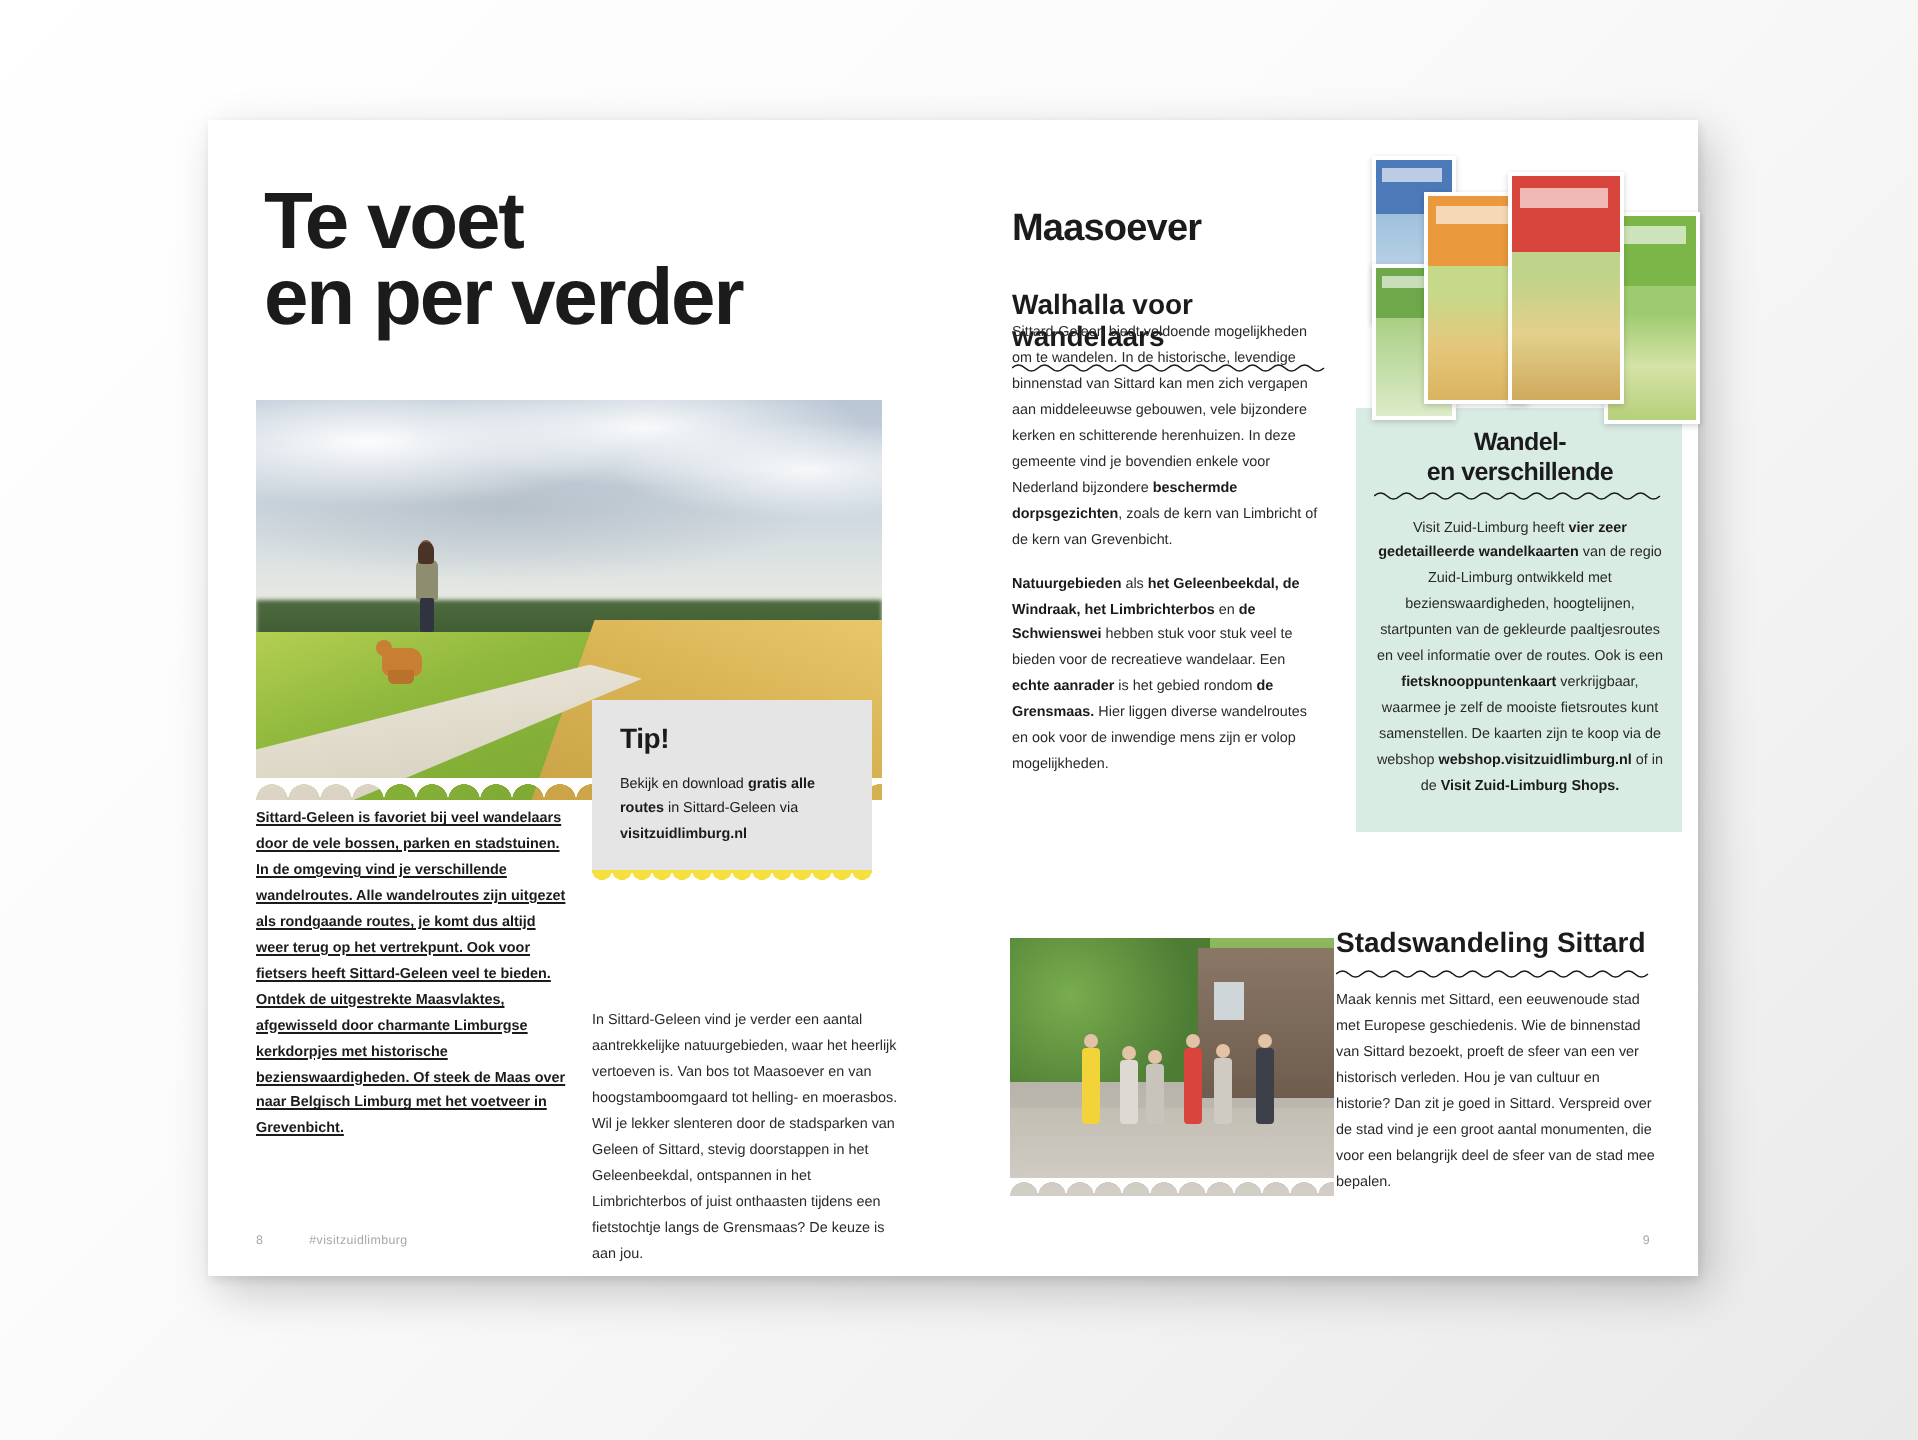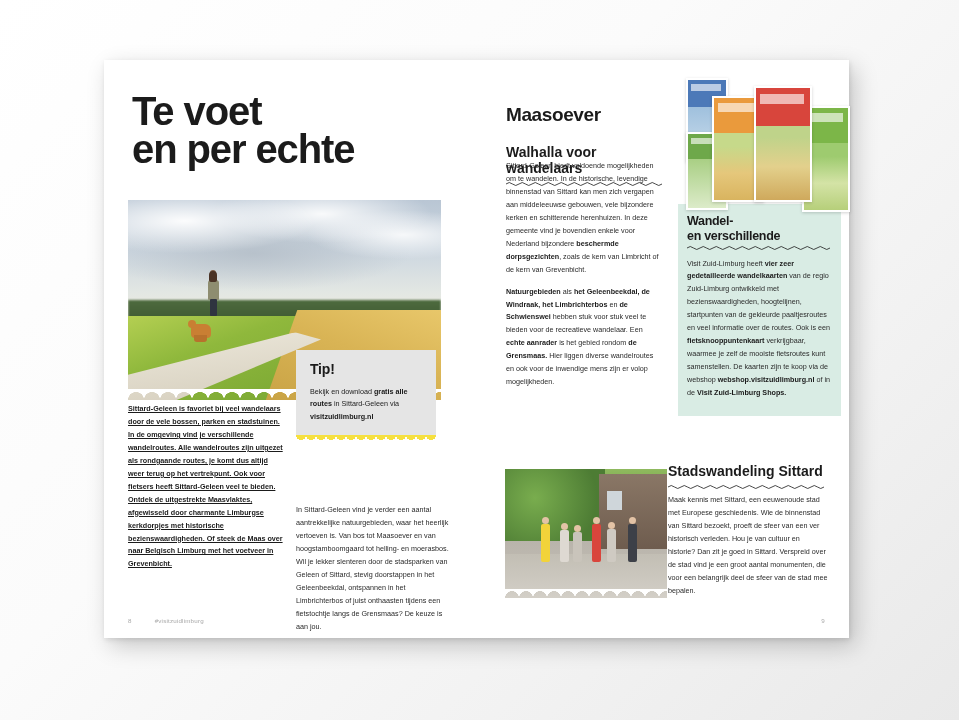--- a/index.html
+++ b/index.html
@@ -177,20 +177,21 @@
   #photo2 .p2 { left:34%; background:#ded9d2; height:32px; }
   #photo2 .p3 { left:42%; background:#c9c4bb; height:30px; }
   #photo2 .p4 { left:54%; background:#d9453c; }
   #photo2 .p5 { left:63%; background:#cfcac2; height:33px; }
   #photo2 .p6 { left:76%; background:#3d4048; }
 
   #wandelkaart-panel {
     position:absolute; left:170px; top:144px;
     width: 163px; min-height: 212px;
     background: #d9ece4;
+    text-align: center;
   }
   #brochures {
     position:absolute; left:170px; top:16px;
     width: 163px; height: 130px;
   }
   .broch { position:absolute; border:2px solid #fff; box-shadow:0 1px 3px rgba(0,0,0,.18); }
   .broch .photo { position:absolute; left:0; bottom:0; width:100%; height:66%; }
   .broch .lbl { position:absolute; left:8%; top:5%; width:80%; height:9%; background:rgba(255,255,255,.62); }
   #b-blue  { left:8px;  top:2px;  width:42px; height:84px; background:#4c79b8; z-index:1; }
   #b-blue  .photo { background: linear-gradient(#9fc0dd,#cfe0ee); }
@@ -228,21 +229,21 @@
 <body>
 
 <div id="stage">
 
   <div id="spread">
 
     <div class="page" id="page-left">
 
       <div class="headline">
         <span>Te voet</span>
-        <span>en per echte</span>
+        <span>en per verder</span>
       </div>
 
       <div id="hero">
         <div class="sky"></div>
         <div class="treeline"></div>
         <div class="fieldL"></div>
         <div class="fieldR"></div>
         <div class="path"></div>
         <div class="person">
           <div class="body"></div>

